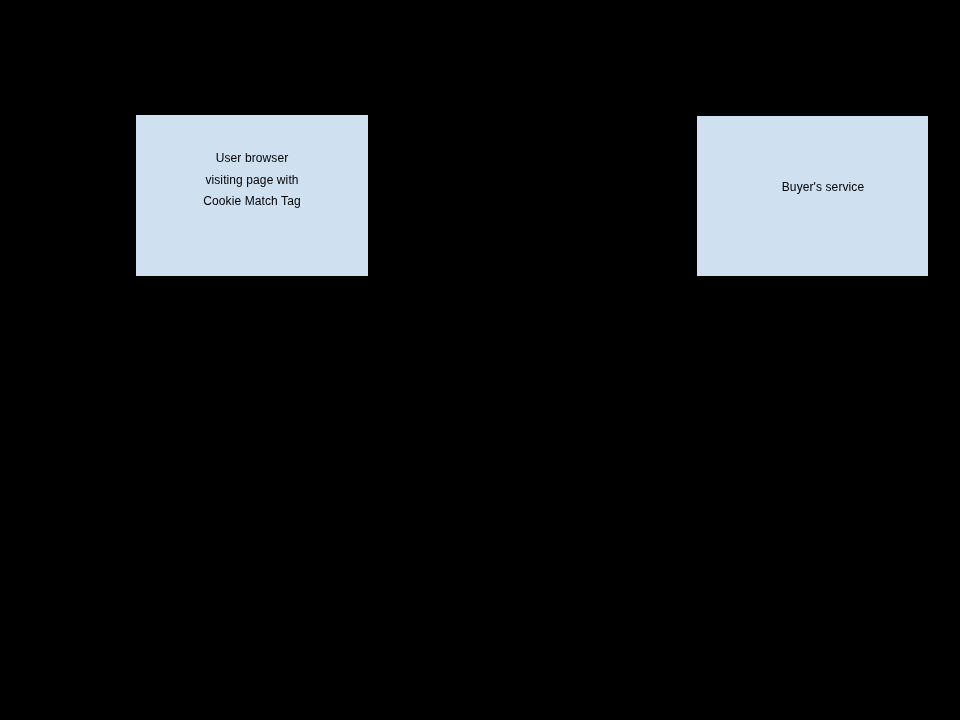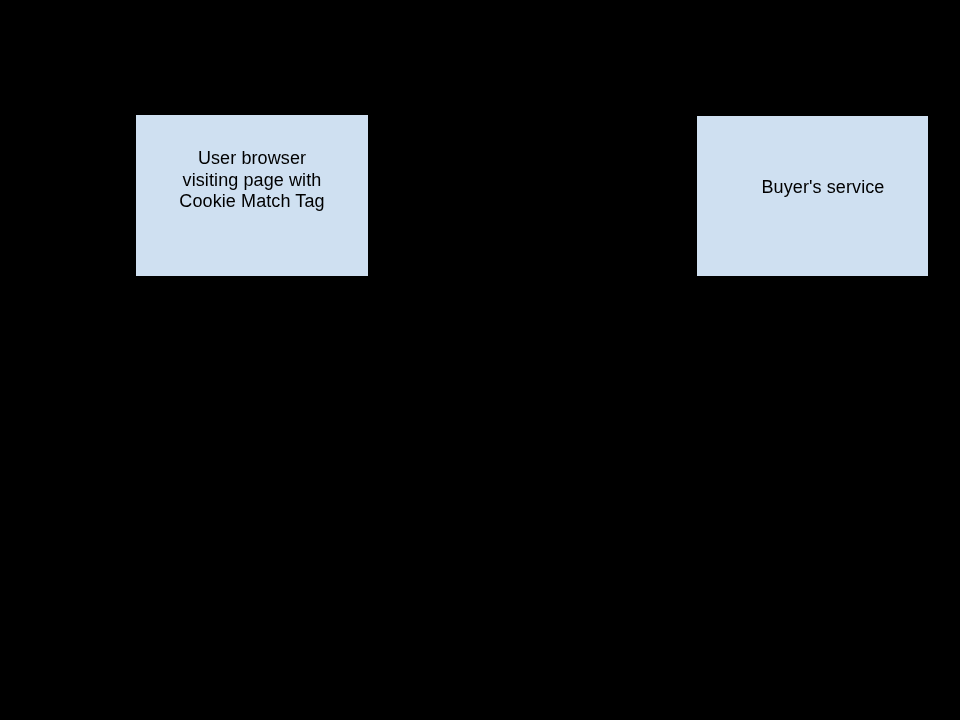--- a/index.html
+++ b/index.html
@@ -29,21 +29,21 @@
     display: flex;
     align-items: center;
     justify-content: center;
     text-align: center;
   }
 
   .node-label {
     display: block;
     color: #000000;
     font-family: "Liberation Sans", "DejaVu Sans", sans-serif;
-    font-size: 18px;
+    font-size: 12px;
     line-height: 21.5px;
     letter-spacing: 0.1px;
     white-space: pre-line;
     text-align: center;
     padding: 0 6px;
   }
 
   
   #node-user-browser {
     left: 136px;

